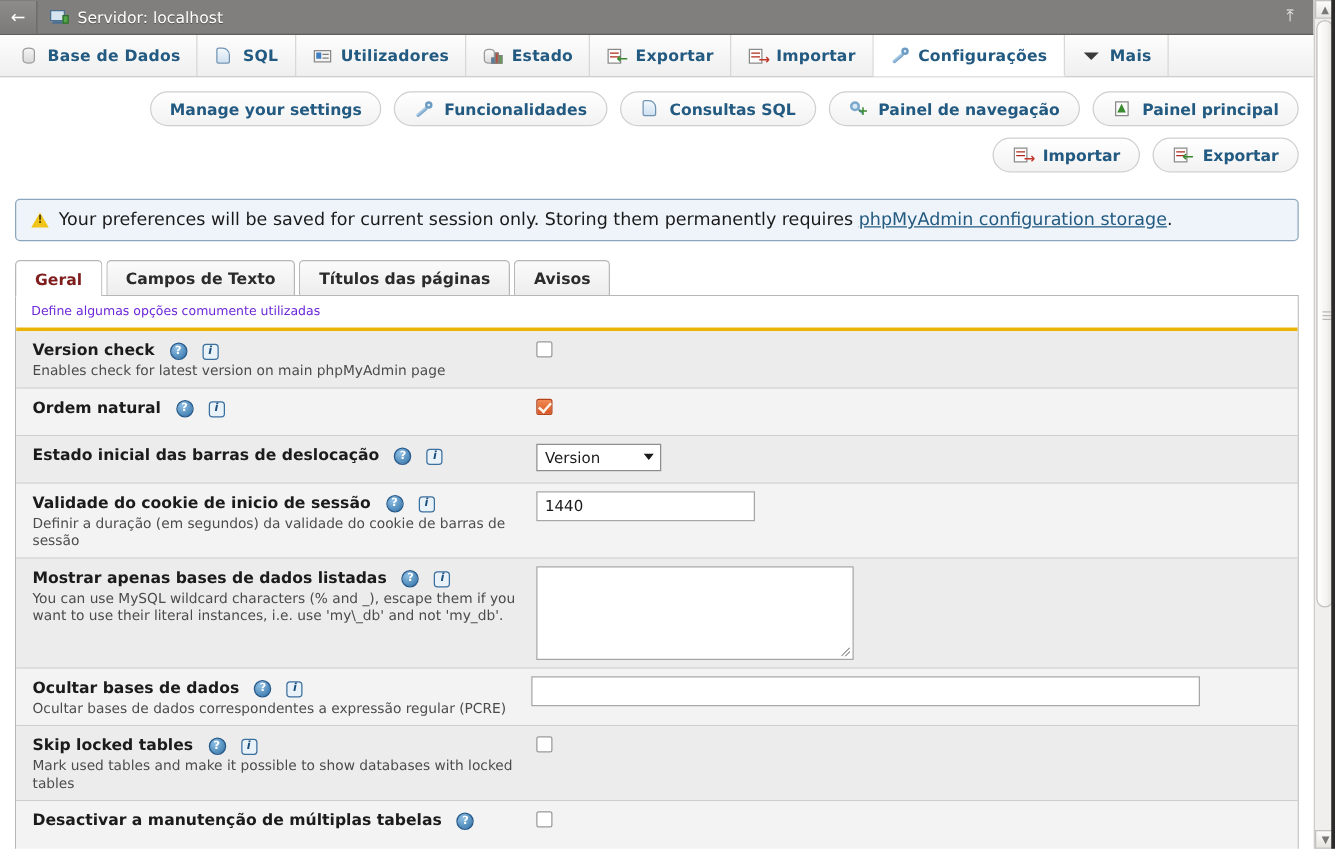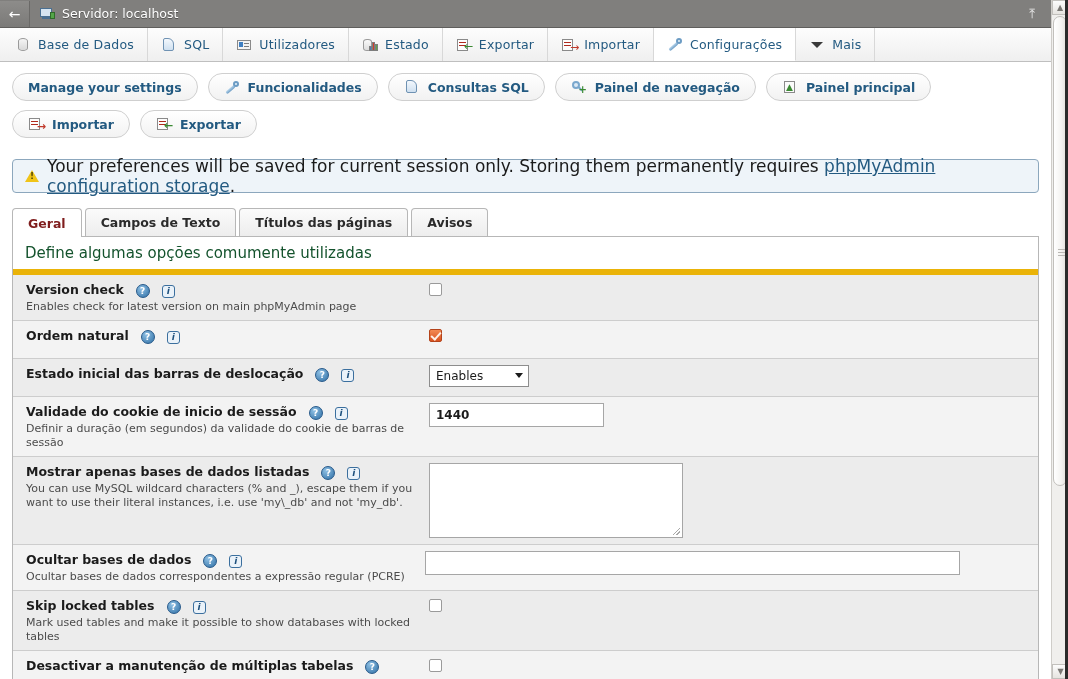--- a/index.html
+++ b/index.html
@@ -65,21 +65,21 @@
     display: flex;
     align-items: stretch;
     padding-left: 2px;
   }
   .navtab {
     display: flex; align-items: center; gap: 7px;
     padding: 0 13px;
     border-right: 1px solid #d8d8d8;
     color: #235a81;
     font-size: 12.5px;
-    font-weight: normal;
+    font-weight: bold;
     white-space: nowrap;
     background: transparent;
     justify-content: space-between;
   }
   .navtab.active {
     background: #ffffff;
     border-bottom: 1px solid #ffffff;
   }
   .navtab-lbl { letter-spacing: .2px; }
 
@@ -126,21 +126,21 @@
     border:2px solid #7aa8cd; border-radius:50%; background:#dbe9f5; }
   .ico-nav .hd { position:absolute; left:7px; top:8px; width:5px; height:2px;
     background:#7aa8cd; transform:rotate(45deg); }
   .ico-nav .plus { position:absolute; right:0; bottom:0; color:#3a8a32; font-size:10px; font-weight:bold; line-height:8px; }
   .ico-main .pg { position:absolute; left:2px; top:1px; width:11px; height:12px;
     background:#fbfbfb; border:1px solid #8a8a8a; }
   .ico-main .chart { position:absolute; left:4px; bottom:3px; color:#3a8a32; font-size:9px; line-height:7px; }
 
   
   .pillrows { padding: 11px 12px 6px 12px; background:#ffffff; }
-  .pillrow { display: flex; gap: 10px; margin-bottom: 9px; }
+  .pillrow { display: flex; gap: 10px; margin-bottom: 9px; justify-content: flex-end; }
   .pill {
     display: flex; align-items: center; gap: 8px;
     height: 28px; padding: 0 15px;
     border: 1px solid #cfcfcf;
     border-radius: 14px;
     background: linear-gradient(#ffffff, #f2f2f2);
     color: #235a81; font-size: 12.5px; font-weight: bold;
     white-space: nowrap;
   }
 
@@ -158,21 +158,21 @@
     width: 0; height: 0; position: relative;
     border-left: 7px solid transparent;
     border-right: 7px solid transparent;
     border-bottom: 12px solid #f0c419;
     flex: 0 0 auto;
   }
   .warn-tri::after {
     content: "!"; position: absolute; left: -2px; top: 2px;
     font-size: 9px; color: #5a4a00; font-weight: bold; line-height: 9px;
   }
-  .notice-txt { font-size: 17px; color: #1a1a1a; }
+  .notice-txt { font-size: 14px; color: #1a1a1a; }
   .notice-link { color: #235a81; text-decoration: underline; }
 
   
   .subtabs {
     margin: 14px 12px 0 12px;
     display: flex; align-items: flex-end; gap: 3px;
     border-bottom: 1px solid #b7b7b7;
     height: 30px;
   }
   .subtab {
@@ -189,23 +189,23 @@
     background: #ffffff;
     height: 29px;
     margin-bottom: -1px;
     color: #7f1d1d;
   }
 
   
   .formwrap { margin: 0 12px; border: 1px solid #b7b7b7; border-top: none; background:#fff; }
   .form-desc {
     padding: 7px 12px;
-    font-size: 15px; color: #14532d;
+    font-size: 10px; color: #6d28d9;
     background: #ffffff;
-    border-bottom: 6px solid #eab308;
+    border-bottom: 3px solid #eab308;
   }
   .frow {
     display: flex;
     border-bottom: 1px solid #cdcdcd;
     background: #ececec;
     min-height: 38px;
     padding: 6px 0 6px 0;
   }
   .frow.alt { background: #f3f3f3; }
   .fleft { width: 416px; padding: 0 10px 0 13px; }
@@ -265,21 +265,21 @@
   .sel .caret {
     position: absolute; right: 5px; top: 7px;
     width: 0; height: 0;
     border-left: 4px solid transparent;
     border-right: 4px solid transparent;
     border-top: 5px solid #1b1b1b;
   }
   .txtin {
     height: 24px; border: 1px solid #a6a6a6; background: #ffffff;
     font-size: 12px; color: #1b1b1b; padding: 0 6px;
-    display: flex; align-items: center; font-weight: bold;
+    display: flex; align-items: center;
   }
   .txtin.w175 { width: 175px; }
   .txtin.w535 { width: 535px; }
   .tarea {
     width: 254px; height: 75px;
     border: 1px solid #a6a6a6; background: #ffffff;
     position: relative;
   }
   .tarea::after {
     content: ""; position: absolute; right: 2px; bottom: 2px;
@@ -521,21 +521,21 @@
     <div class="frow">
       <div class="fleft">
         <div class="flabel">
           <span class="txt">Estado inicial das barras de deslocação</span>
           <span class="help-icon">?</span>
           <span class="info-icon">i</span>
         </div>
       </div>
       <div class="fright">
         <div class="sel">
-          <span>Enables</span>
+          <span>Version</span>
           <span class="caret"></span>
         </div>
       </div>
     </div>
 
     <div class="frow alt">
       <div class="fleft">
         <div class="flabel">
           <span class="txt">Validade do cookie de inicio de sessão</span>
           <span class="help-icon">?</span>

